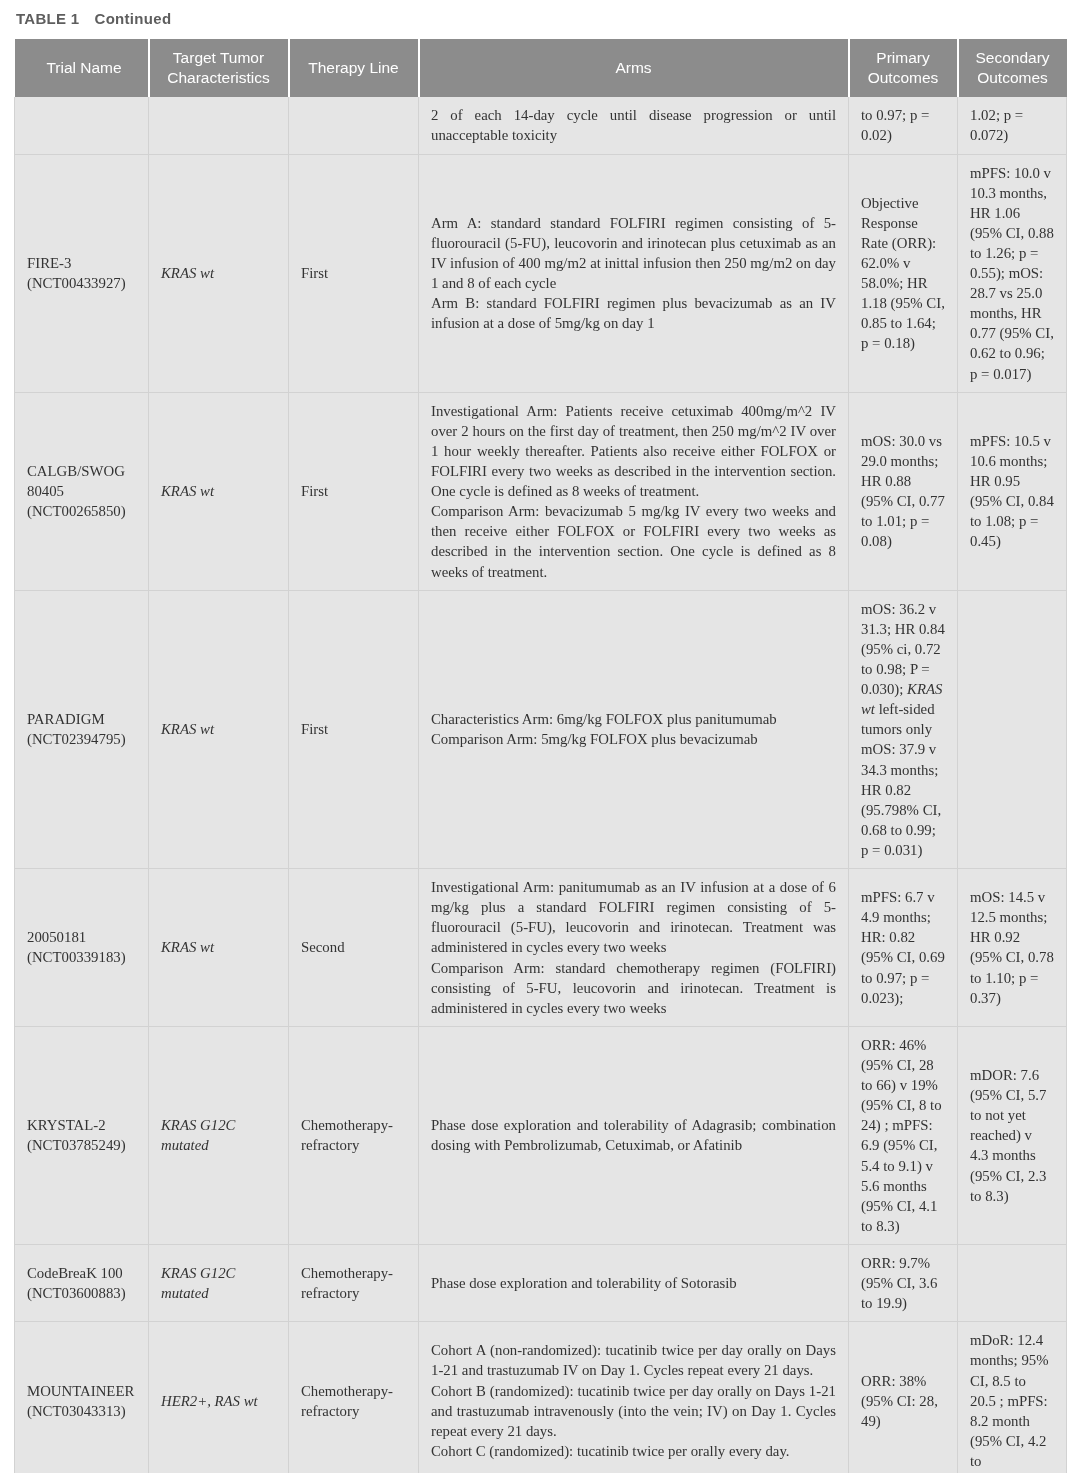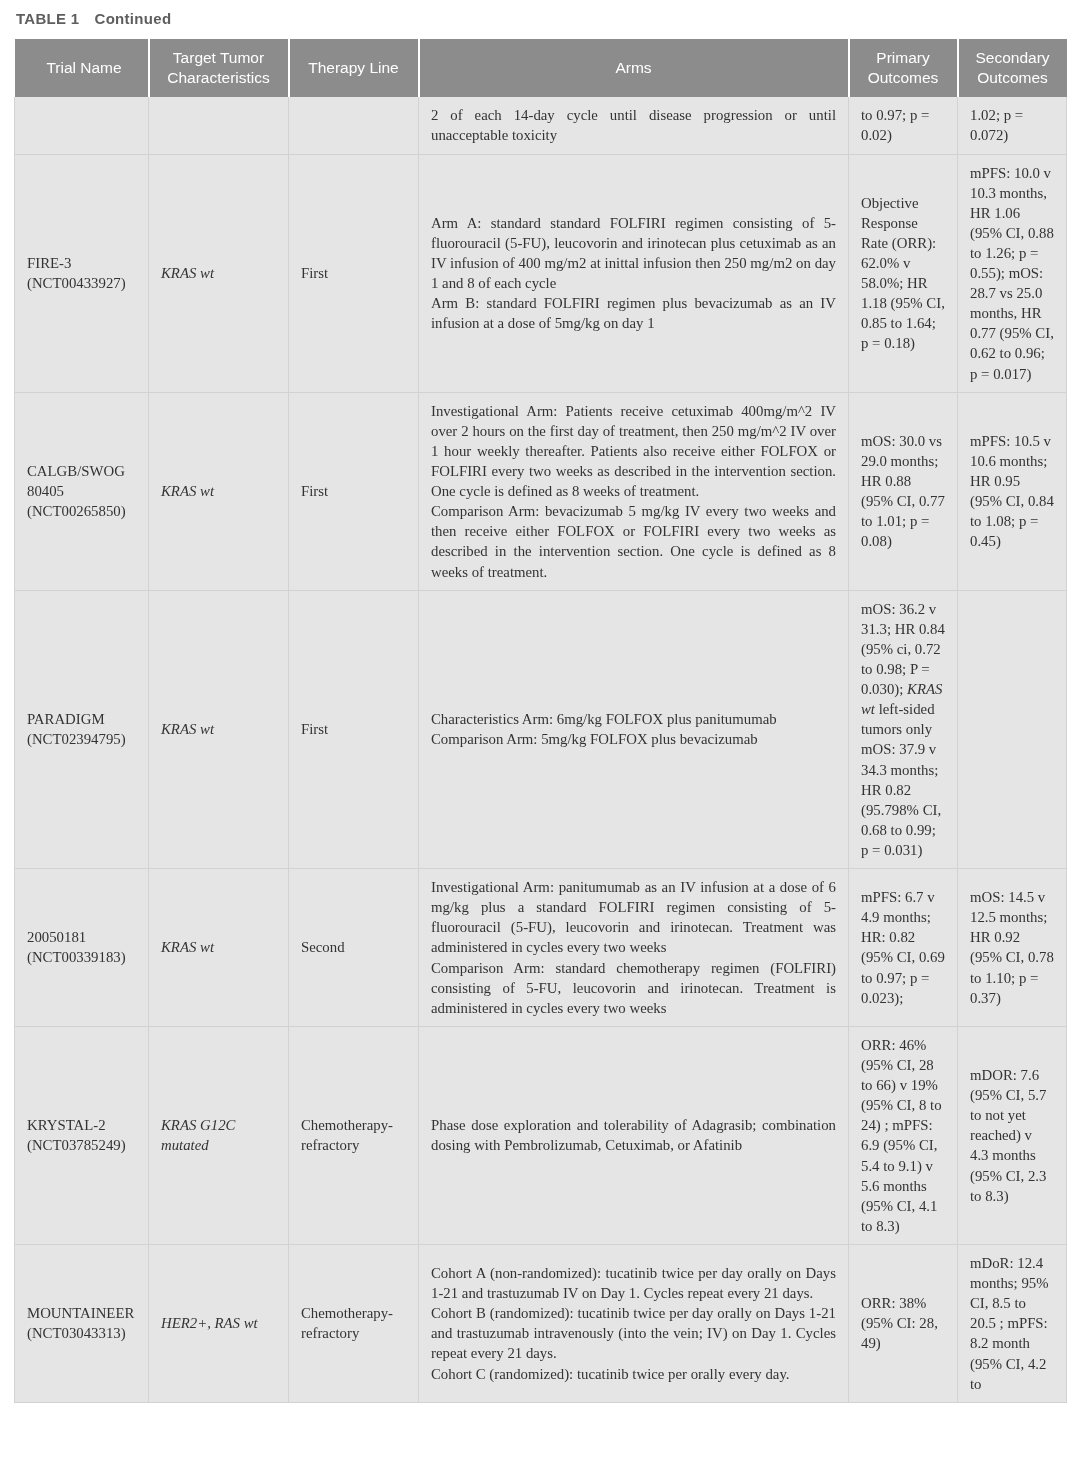--- a/index.html
+++ b/index.html
@@ -128,20 +128,29 @@
   <tr>
     <td class="c-trial">KRYSTAL-2
 (NCT03785249)</td>
     <td class="c-target">KRAS G12C mutated</td>
     <td class="c-therapy">Chemotherapy-refractory</td>
     <td class="c-arms">Phase dose exploration and tolerability of Adagrasib; combination dosing with Pembrolizumab, Cetuximab, or Afatinib</td>
     <td class="c-primary">ORR: 46% (95% CI, 28 to 66) v 19% (95% CI, 8 to 24) ; mPFS: 6.9 (95% CI, 5.4 to 9.1) v 5.6 months (95% CI, 4.1 to 8.3)</td>
     <td class="c-secondary">mDOR: 7.6 (95% CI, 5.7 to not yet reached) v 4.3 months (95% CI, 2.3 to 8.3)</td>
   </tr>
 
+  <tr>
+    <td class="c-trial">CodeBreaK 100
+(NCT03600883)</td>
+    <td class="c-target">KRAS G12C mutated</td>
+    <td class="c-therapy">Chemotherapy-refractory</td>
+    <td class="c-arms">Phase dose exploration and tolerability of Sotorasib</td>
+    <td class="c-primary">ORR: 9.7% (95% CI, 3.6 to 19.9)</td>
+    <td class="c-secondary"></td>
+  </tr>
 
   <tr>
     <td class="c-trial">MOUNTAINEER
 (NCT03043313)</td>
     <td class="c-target">HER2+, RAS wt</td>
     <td class="c-therapy">Chemotherapy-refractory</td>
     <td class="c-arms">Cohort A (non-randomized): tucatinib twice per day orally on Days 1-21 and trastuzumab IV on Day 1. Cycles repeat every 21 days.
 Cohort B (randomized): tucatinib twice per day orally on Days 1-21 and trastuzumab intravenously (into the vein; IV) on Day 1. Cycles repeat every 21 days.
 Cohort C (randomized): tucatinib twice per orally every day.</td>
     <td class="c-primary">ORR: 38% (95% CI: 28, 49)</td>

